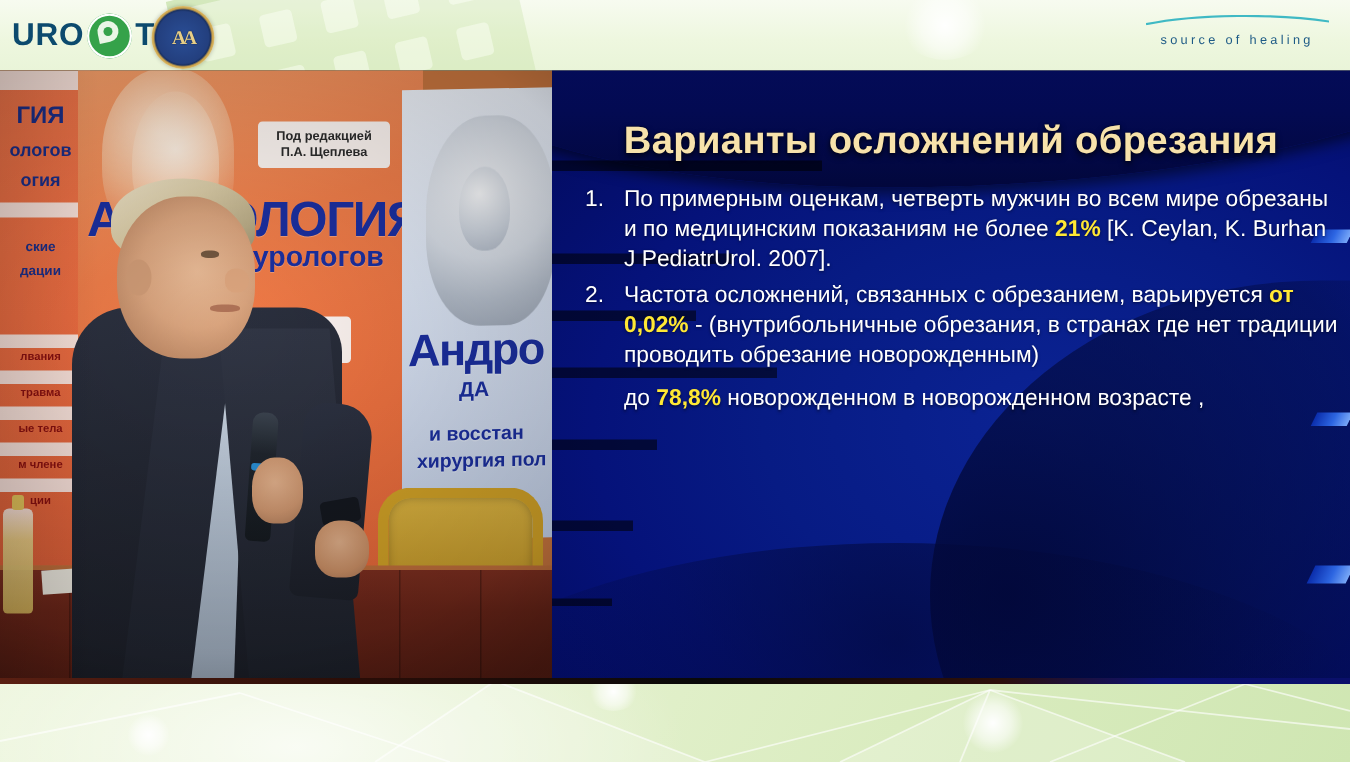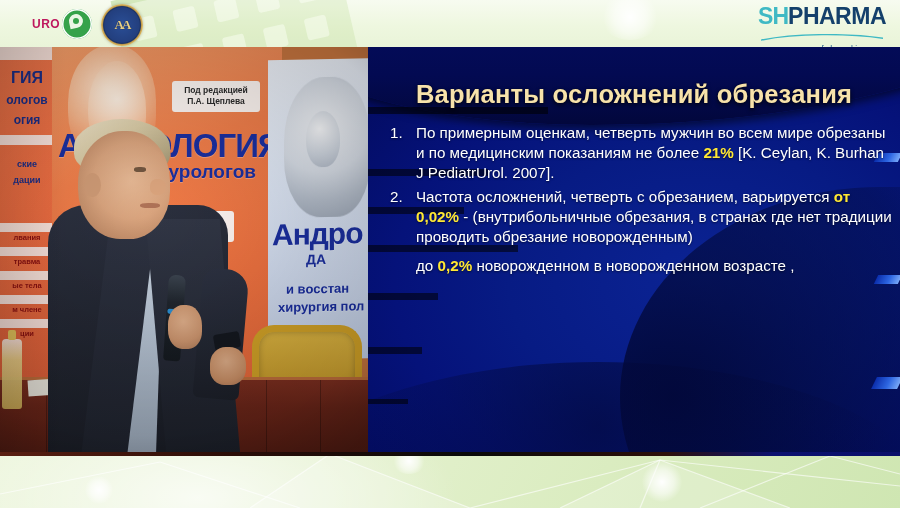--- a/index.html
+++ b/index.html
@@ -54,21 +54,21 @@
     background:radial-gradient(circle,rgba(255,255,255,.98) 0%,rgba(255,255,255,.55) 42%,rgba(255,255,255,0) 72%);
     pointer-events:none;
   }
 
   
   .logo-urotv{
     position:absolute;left:8px;top:8px;height:32px;
     display:flex;align-items:center;gap:2px;
   }
   .logo-urotv .txt{
-    font-size:12px;font-weight:bold;color:#be185d;letter-spacing:.5px;margin-left:24px;
+    font-size:21px;font-weight:bold;color:#0c4a6e;letter-spacing:.5px;
   }
   .emblem{
     width:30px;height:30px;border-radius:50%;
     background:#35a24a;position:relative;
     box-shadow:0 0 0 1.5px #fff inset;
   }
   .emblem::before{
     content:"";position:absolute;left:7px;top:5px;
     width:14px;height:14px;border-radius:50% 50% 50% 0;
     background:#eaf6e6;transform:rotate(-12deg);
@@ -401,23 +401,20 @@
     <span class="txt">URO</span>
     <span class="emblem"></span>
     <span class="txt">TV</span>
   </div>
 
   <div class="logo-seal">
     <span class="mono">АА</span>
   </div>
 
   <div class="logo-sh">
-    <div class="r1">
-      <span class="sh">SH</span><span class="ph">PHARMA</span>
-    </div>
     <svg class="swoosh" viewBox="0 0 140 8" preserveAspectRatio="none">
       <path d="M0 7 C40 -1 100 -1 140 5" stroke="#3fb9c4" stroke-width="1.6" fill="none"></path>
     </svg>
     <div class="tag">source of healing</div>
   </div>
 
   <div id="frame">
 
     <div class="photo">
 
@@ -506,25 +503,25 @@
       <div class="slide-title">Варианты осложнений обрезания</div>
 
       <div class="slide-body">
         <div class="li">
           <span class="num">1.</span>
           <span class="txt"><span>По примерным оценкам, четверть мужчин во всем мире обрезаны и по медицинским показаниям не более </span><span class="hl">21%</span><span> [K. Ceylan, K. Burhan J PediatrUrol. 2007].</span></span>
         </div>
 
         <div class="li">
           <span class="num">2.</span>
-          <span class="txt"><span>Частота осложнений, четверть с обрезанием, варьируется  </span><span class="hl">от 0,02%</span><span> - (внутрибольничные обрезания,  в странах где нет традиции проводить обрезание новорожденным)</span></span>
+          <span class="txt"><span>Частота осложнений, связанных с обрезанием, варьируется  </span><span class="hl">от 0,02%</span><span> - (внутрибольничные обрезания,  в странах где нет традиции проводить обрезание новорожденным)</span></span>
         </div>
 
         <div class="cont">
-          <p><span> до </span><span class="hl">0,2%</span><span> новорожденном в новорожденном возрасте  ,</span></p>
+          <p><span> до </span><span class="hl">78,8%</span><span> новорожденном в новорожденном возрасте  ,</span></p>
         </div>
       </div>
 
       <div class="bands">
         <i style="top:60px;width:180px"></i>
         <i style="top:122px;width:120px"></i>
         <i style="top:160px;width:96px"></i>
         <i style="top:198px;width:150px"></i>
         <i style="top:246px;width:70px"></i>
         <i style="top:300px;width:54px"></i>

